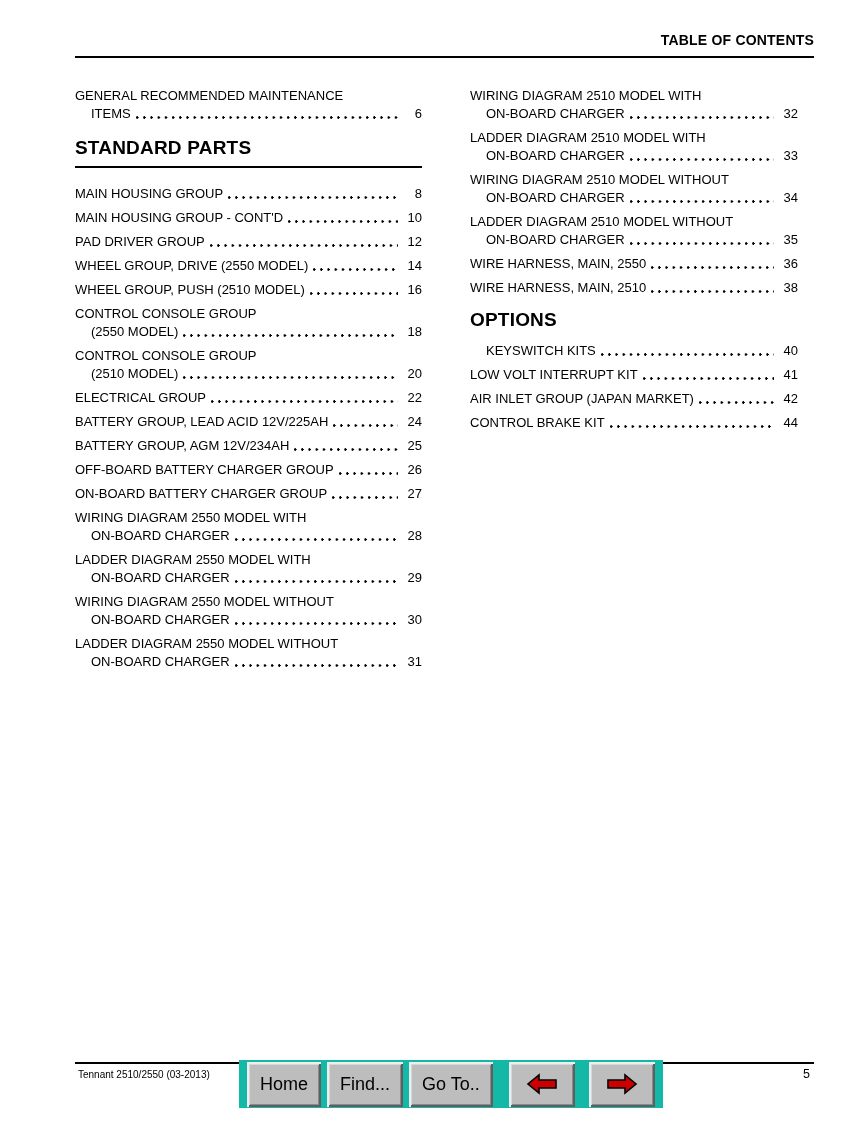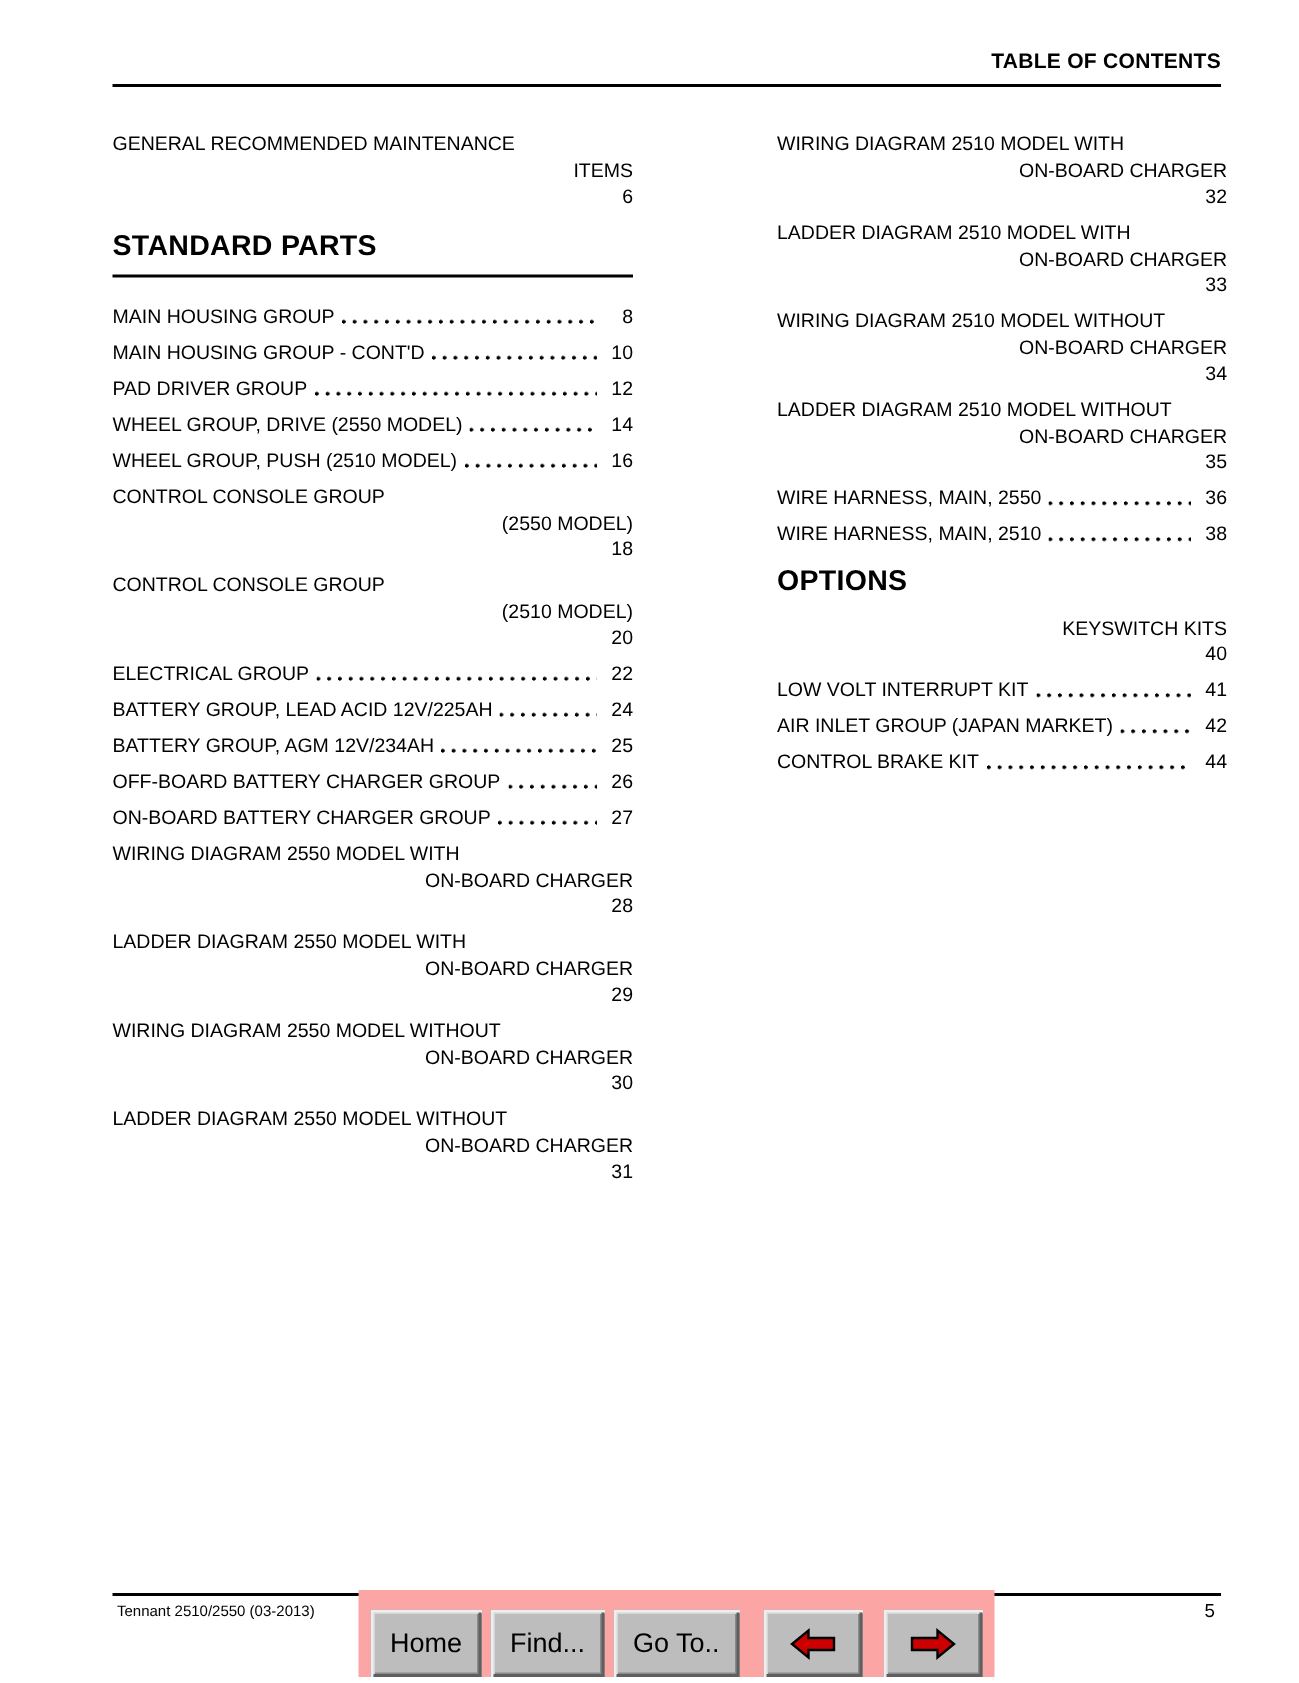--- a/index.html
+++ b/index.html
@@ -9,48 +9,48 @@
     background: #ffffff; color: #000;
     font-family: "Liberation Sans", "DejaVu Sans", sans-serif;
     position: relative; overflow: hidden;
   }
 
   
   .title { position: absolute; top: 32px; right: 52px; font-size: 14px; font-weight: 700; letter-spacing: .2px; }
   .title-rule { position: absolute; top: 56px; left: 75px; right: 52px; height: 2px; background: #000; }
 
   
-  .columns { position: absolute; top: 88px; left: 75px; right: 48px; display: flex; gap: 48px; }
+  .columns { position: absolute; top: 88px; left: 75px; right: 68px; display: flex; }
   .col-left { width: 347px; margin-right: 48px; flex: 0 0 347px; }
   .col-right { flex: 1; }
 
   .toc-item { font-size: 13px; line-height: 15px; margin-bottom: 9px; }
   .row { display: flex; align-items: flex-end; }
   .t { white-space: nowrap; }
-  .l2 { margin-top: 3px; padding-left: 16px; flex-direction: column; }
+  .l2 { margin-top: 3px; padding-left: 16px; }
   .dots {
     flex: 1; height: 3px; margin: 0 4px 2px 5px;
     background-image: radial-gradient(circle at 1.2px 1.5px, #000 1.15px, transparent 1.35px);
     background-size: 7.2px 3px; background-repeat: repeat-x;
   }
   .pg { min-width: 20px; text-align: right; white-space: nowrap; }
 
   .toc-heading { font-size: 19px; font-weight: 700; letter-spacing: .2px; }
   .toc-heading.ruled { margin: 16px 0 18px; padding-bottom: 7px; border-bottom: 2px solid #000; }
   .toc-heading.plain { margin: 14px 0 12px; }
 
   
   .footer-rule { position: absolute; top: 1062px; left: 75px; right: 52px; height: 2px; background: #000; }
   .footer-doc { position: absolute; top: 1069px; left: 78px; font-size: 10px; text-align: right; }
   .footer-page { position: absolute; top: 1067px; right: 56px; font-size: 12.5px; }
 
   
   .toolbar {
-    position: absolute; top: 1060px; left: 239px; height: 58px;
-    background: #fca5a5; display: flex; align-items: flex-end; padding: 0 5px;
+    position: absolute; top: 1060px; left: 239px; height: 48px;
+    background: #14b8a6; display: flex; align-items: center; padding: 0 5px;
   }
   .btn {
     font-family: inherit; font-size: 18px; color: #000;
     background: #bdbdbd; border: 0; height: 45px; padding: 0 13px; margin: 0 3px;
     box-shadow: inset 2px 2px 0 0 #eeeeee, inset -2px -2px 0 0 #5f5f5f,
                 inset 3px 3px 0 0 #d7d7d7, inset -3px -3px 0 0 #8a8a8a;
     cursor: pointer; white-space: nowrap;
   }
   .btn-icon { width: 66px; display: flex; align-items: center; justify-content: center; }
   .btn-prev { margin-left: 13px; }

